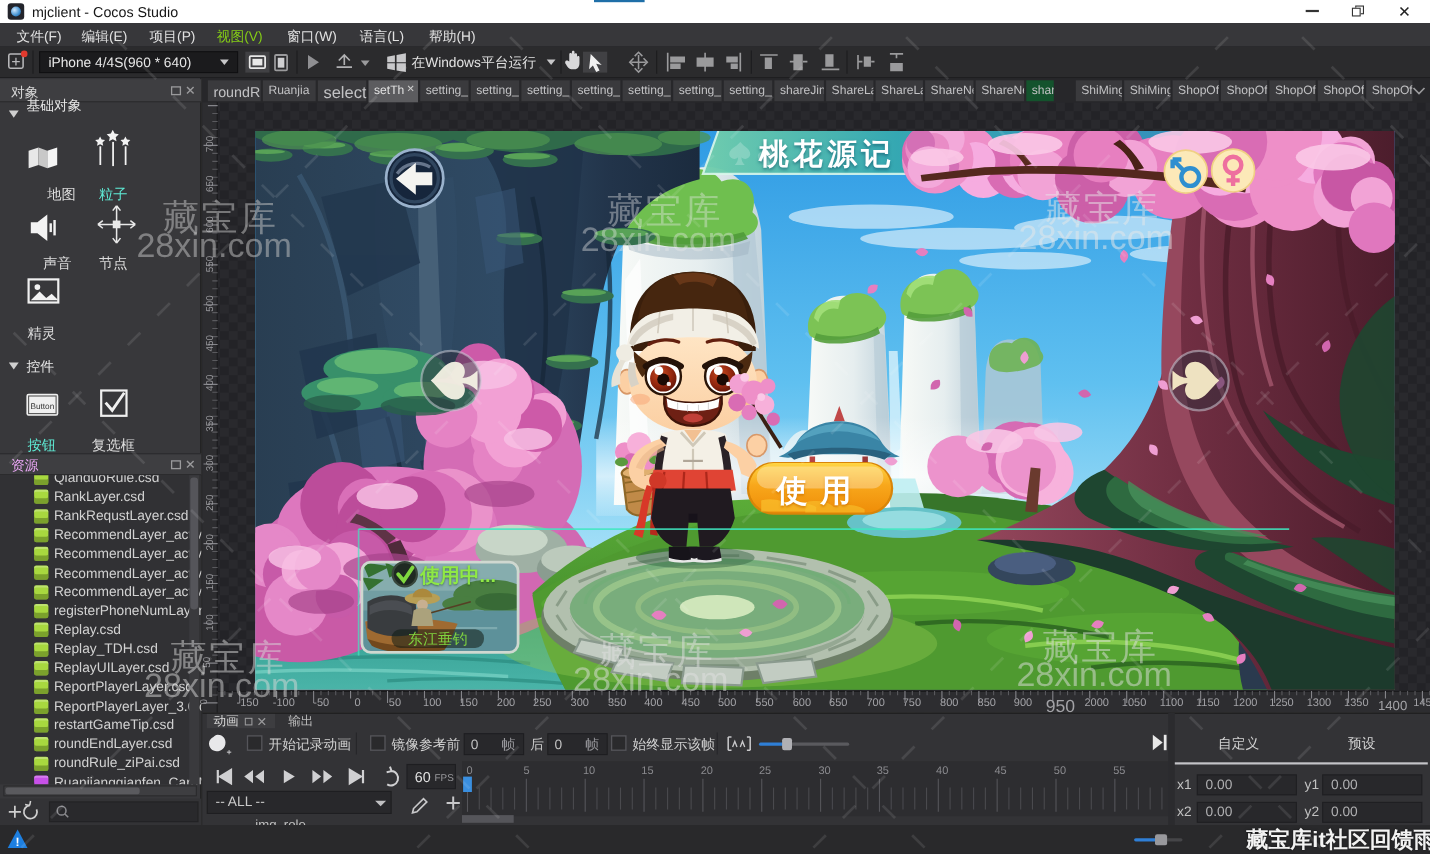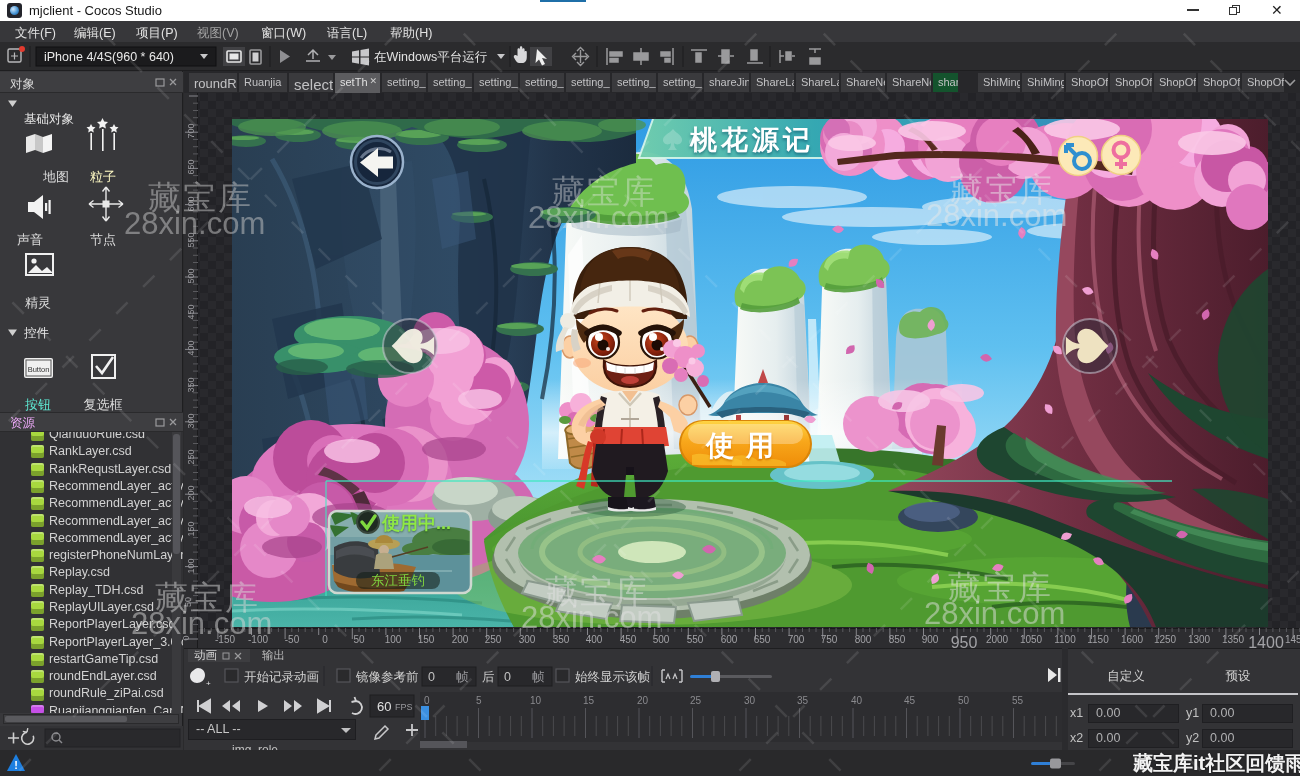--- a/index.html
+++ b/index.html
@@ -13,21 +13,21 @@
 <div class="a" style="left:10px;top:6px;width:9px;height:9px;background:radial-gradient(circle at 35% 35%,#cfe8ff,#3f8fd0 60%,#1a4a80);border-radius:50%"></div>
 <div class="tx" style="left:29px;top:3px;font-size:13px;color:#161616">mjclient - Cocos Studio</div>
 <div class="a" style="left:1187px;top:9px;width:12px;height:1.5px;background:#333"></div>
 <div class="a" style="left:1232px;top:5px;width:8px;height:8px;border:1.2px solid #333;background:#fff"></div>
 <div class="a" style="left:1229px;top:7px;width:8px;height:8px;border:1.2px solid #333;background:#fff"></div>
 <div class="tx" style="left:1271px;top:2px;font-size:14px;color:#222">✕</div>
 <div class="a" style="left:0;top:21px;width:1300px;height:21px;background:#37373a"></div>
 <div class="tx" style="left:15px;top:25px;font-size:12.5px;color:#e2e2e2;text-decoration:underline;text-decoration-color:transparent">文件(F)</div>
 <div class="tx" style="left:74px;top:25px;font-size:12.5px;color:#e2e2e2;text-decoration:underline;text-decoration-color:transparent">编辑(E)</div>
 <div class="tx" style="left:136px;top:25px;font-size:12.5px;color:#e2e2e2;text-decoration:underline;text-decoration-color:transparent">项目(P)</div>
-<div class="tx" style="left:197px;top:25px;font-size:12.5px;color:#a3a3a3;text-decoration-color:transparent">视图(V)</div>
+<div class="tx" style="left:197px;top:25px;font-size:12.5px;color:#84cc16;text-decoration-color:transparent">视图(V)</div>
 <div class="tx" style="left:261px;top:25px;font-size:12.5px;color:#e2e2e2;text-decoration:underline;text-decoration-color:transparent">窗口(W)</div>
 <div class="tx" style="left:327px;top:25px;font-size:12.5px;color:#e2e2e2;text-decoration:underline;text-decoration-color:transparent">语言(L)</div>
 <div class="tx" style="left:390px;top:25px;font-size:12.5px;color:#e2e2e2;text-decoration:underline;text-decoration-color:transparent">帮助(H)</div>
 <div class="a" style="left:0;top:42px;width:1300px;height:29px;background:#2b2b2d;border-bottom:1px solid #1e1e20"></div>
 <svg class="a" style="left:0;top:42px" width="860" height="29" viewBox="0 0 860 29">
  <g stroke="#b8b8ba" fill="none" stroke-width="1.4">
   <rect x="8" y="7" width="13" height="13" rx="1.5"></rect>
   <path d="M11 14h7M14.5 10.5v7" stroke-width="1.2"></path>
  </g>
  <circle cx="22" cy="7" r="3" fill="#e23a2e"></circle>
@@ -89,21 +89,21 @@
 <div class="a" style="left:0;top:71px;width:183px;height:679px;background:#38383b;border-right:1px solid #1e1e20"></div>
 <div class="a" style="left:0;top:72px;width:183px;height:21px;background:#3e3e41;border-bottom:1px solid #2a2a2c"></div>
 <div class="tx" style="left:10px;top:76px;font-size:12.5px;color:#dadada">对象</div>
 <svg class="a" style="left:155px;top:77px" width="24" height="12">
     <rect x="1" y="2" width="8" height="7" fill="none" stroke="#9a9a9c" stroke-width="1.2"></rect>
     <path d="M15 2l6 6M21 2l-6 6" stroke="#9a9a9c" stroke-width="1.3"></path>
   </svg>
 <svg class="a" style="left:8px;top:99px" width="10" height="9">
     <path d="M0 1.5h9L4.5 8z" fill="#cfcfcf"></path>
   </svg>
-<div class="tx" style="left:24px;top:111px;font-size:12.5px;color:#e8e8e8">基础对象</div>
+<div class="tx" style="left:24px;top:88px;font-size:12.5px;color:#e8e8e8">基础对象</div>
 <svg class="a" style="left:0;top:110px" width="183" height="302" viewBox="0 0 183 302">
 <g fill="#f2f2f2">
  <path d="M26 27l9-3v16l-9 3z" fill="#e8e8e8"></path>
       <path d="M35 24l8 3v16l-8-3z" fill="#c8c8c8"></path>
       <path d="M43 27l9-3v16l-9 3z" fill="#f4f4f4"></path>
  <g>
   <path d="M102.5 8l1.7 3.4 3.8.6-2.8 2.7.7 3.8-3.4-1.8-3.4 1.8.7-3.8-2.8-2.7 3.8-.6z"></path>
   <path d="M91 14l1.4 2.8 3.1.5-2.3 2.2.6 3.1-2.8-1.5-2.8 1.5.6-3.1-2.3-2.2 3.1-.5z"></path>
   <path d="M114 14l1.4 2.8 3.1.5-2.3 2.2.6 3.1-2.8-1.5-2.8 1.5.6-3.1-2.3-2.2 3.1-.5z"></path>
   <rect x="102" y="19" width="1.6" height="22"></rect>
@@ -116,22 +116,22 @@
  <g stroke="#e8e8e8" stroke-width="1.4" fill="none">
   <path d="M106 77v34M89 94h34M106 77l-3.5 4.5M106 77l3.5 4.5M106 111l-3.5-4.5M106 111l3.5-4.5M89 94l4.5-3.5M89 94l4.5 3.5M123 94l-4.5-3.5M123 94l-4.5 3.5"></path>
  </g>
  <rect x="102.5" y="90.5" width="7" height="7" fill="#e8e8e8" stroke="none"></rect>
  <rect x="26" y="144" width="27" height="21" fill="none" stroke="#f0f0f0" stroke-width="2"></rect>
  <circle cx="34" cy="151" r="2.6"></circle>
  <path d="M28 163l8-8 6 6 5-4 6 6z"></path>
 </g>
 </svg>
 <div class="tx" style="left:56px;top:168px;font-size:13px;color:#dcdcdc;transform:translateX(-50%)">地图</div>
-<div class="tx" style="left:103px;top:168px;font-size:13px;color:#fef9c3;transform:translateX(-50%)">粒子</div>
-<div class="tx" style="left:30px;top:231px;font-size:13px;color:#dcdcdc;transform:translateX(-50%)">声音</div>
+<div class="tx" style="left:103px;top:168px;font-size:13px;color:#5eead4;transform:translateX(-50%)">粒子</div>
+<div class="tx" style="left:52px;top:231px;font-size:13px;color:#dcdcdc;transform:translateX(-50%)">声音</div>
 <div class="tx" style="left:103px;top:231px;font-size:13px;color:#dcdcdc;transform:translateX(-50%)">节点</div>
 <div class="tx" style="left:38px;top:294px;font-size:13px;color:#dcdcdc;transform:translateX(-50%)">精灵</div>
 <svg class="a" style="left:8px;top:328px" width="10" height="9">
     <path d="M0 1.5h9L4.5 8z" fill="#cfcfcf"></path>
   </svg>
 <div class="tx" style="left:24px;top:325px;font-size:12.5px;color:#e8e8e8">控件</div>
 <svg class="a" style="left:0;top:350px" width="183" height="45" viewBox="0 0 183 45">
  <rect x="24" y="8" width="29" height="20" fill="#f0f0f0" rx="2"></rect>
  <rect x="26" y="10" width="25" height="16" fill="none" stroke="#555" stroke-width="1"></rect>
  <text x="38.5" y="21.5" font-size="7.5" fill="#333" text-anchor="middle" font-family="Liberation Sans">Button</text>
@@ -629,25 +629,25 @@
 <div class="tx" style="left:796px;top:634px;font-size:10px;color:#a2a2a6;transform:translateX(-50%)">700</div>
 <div class="tx" style="left:829px;top:634px;font-size:10px;color:#a2a2a6;transform:translateX(-50%)">750</div>
 <div class="tx" style="left:863px;top:634px;font-size:10px;color:#a2a2a6;transform:translateX(-50%)">800</div>
 <div class="tx" style="left:897px;top:634px;font-size:10px;color:#a2a2a6;transform:translateX(-50%)">850</div>
 <div class="tx" style="left:930px;top:634px;font-size:10px;color:#a2a2a6;transform:translateX(-50%)">900</div>
 <div class="tx" style="left:964px;top:634px;font-size:16px;color:#a2a2a6;transform:translateX(-50%)">950</div>
 <div class="tx" style="left:997px;top:634px;font-size:10px;color:#a2a2a6;transform:translateX(-50%)">2000</div>
 <div class="tx" style="left:1031px;top:634px;font-size:10px;color:#a2a2a6;transform:translateX(-50%)">1050</div>
 <div class="tx" style="left:1065px;top:634px;font-size:10px;color:#a2a2a6;transform:translateX(-50%)">1100</div>
 <div class="tx" style="left:1098px;top:634px;font-size:10px;color:#a2a2a6;transform:translateX(-50%)">1150</div>
-<div class="tx" style="left:1132px;top:634px;font-size:10px;color:#a2a2a6;transform:translateX(-50%)">1600</div>
+<div class="tx" style="left:1132px;top:634px;font-size:10px;color:#a2a2a6;transform:translateX(-50%)">1200</div>
 <div class="tx" style="left:1165px;top:634px;font-size:10px;color:#a2a2a6;transform:translateX(-50%)">1250</div>
 <div class="tx" style="left:1199px;top:634px;font-size:10px;color:#a2a2a6;transform:translateX(-50%)">1300</div>
 <div class="tx" style="left:1233px;top:634px;font-size:10px;color:#a2a2a6;transform:translateX(-50%)">1350</div>
-<div class="tx" style="left:1266px;top:634px;font-size:16px;color:#a2a2a6;transform:translateX(-50%)">1400</div>
+<div class="tx" style="left:1266px;top:634px;font-size:12px;color:#a2a2a6;transform:translateX(-50%)">1400</div>
 <div class="tx" style="left:1296px;top:634px;font-size:10px;color:#a2a2a6;transform:translateX(-50%)">1450</div>
 <svg class="a" style="left:232px;top:119px" width="1036" height="508" viewBox="0 0 1036 508">
     <defs>
 <linearGradient id="sky" x1="0" y1="0" x2="0" y2="1">
  <stop offset="0" stop-color="#2f9be4"></stop>
         <stop offset="0.45" stop-color="#5fc0f0"></stop>
         <stop offset="0.8" stop-color="#aee4f8"></stop>
         <stop offset="1" stop-color="#cfeffa"></stop>
 </linearGradient>
 <linearGradient id="cliff" x1="0" y1="0" x2="1" y2="0">

